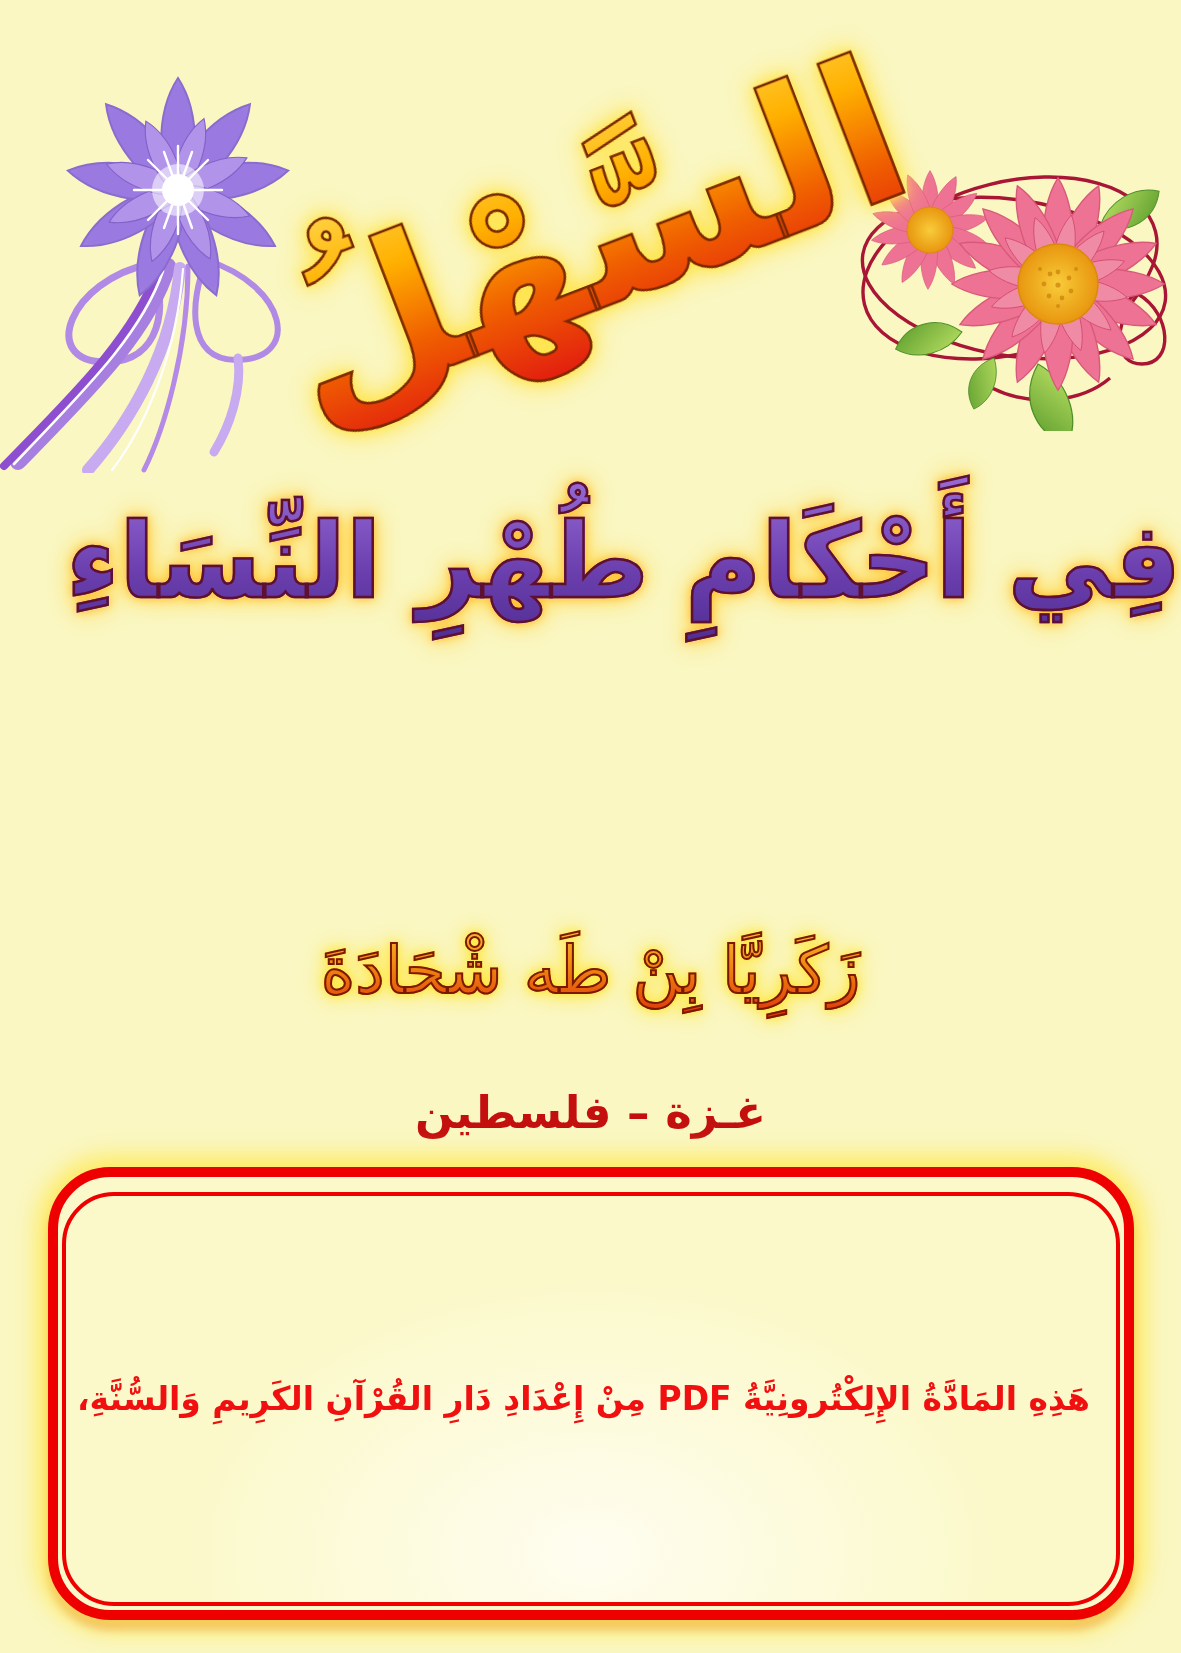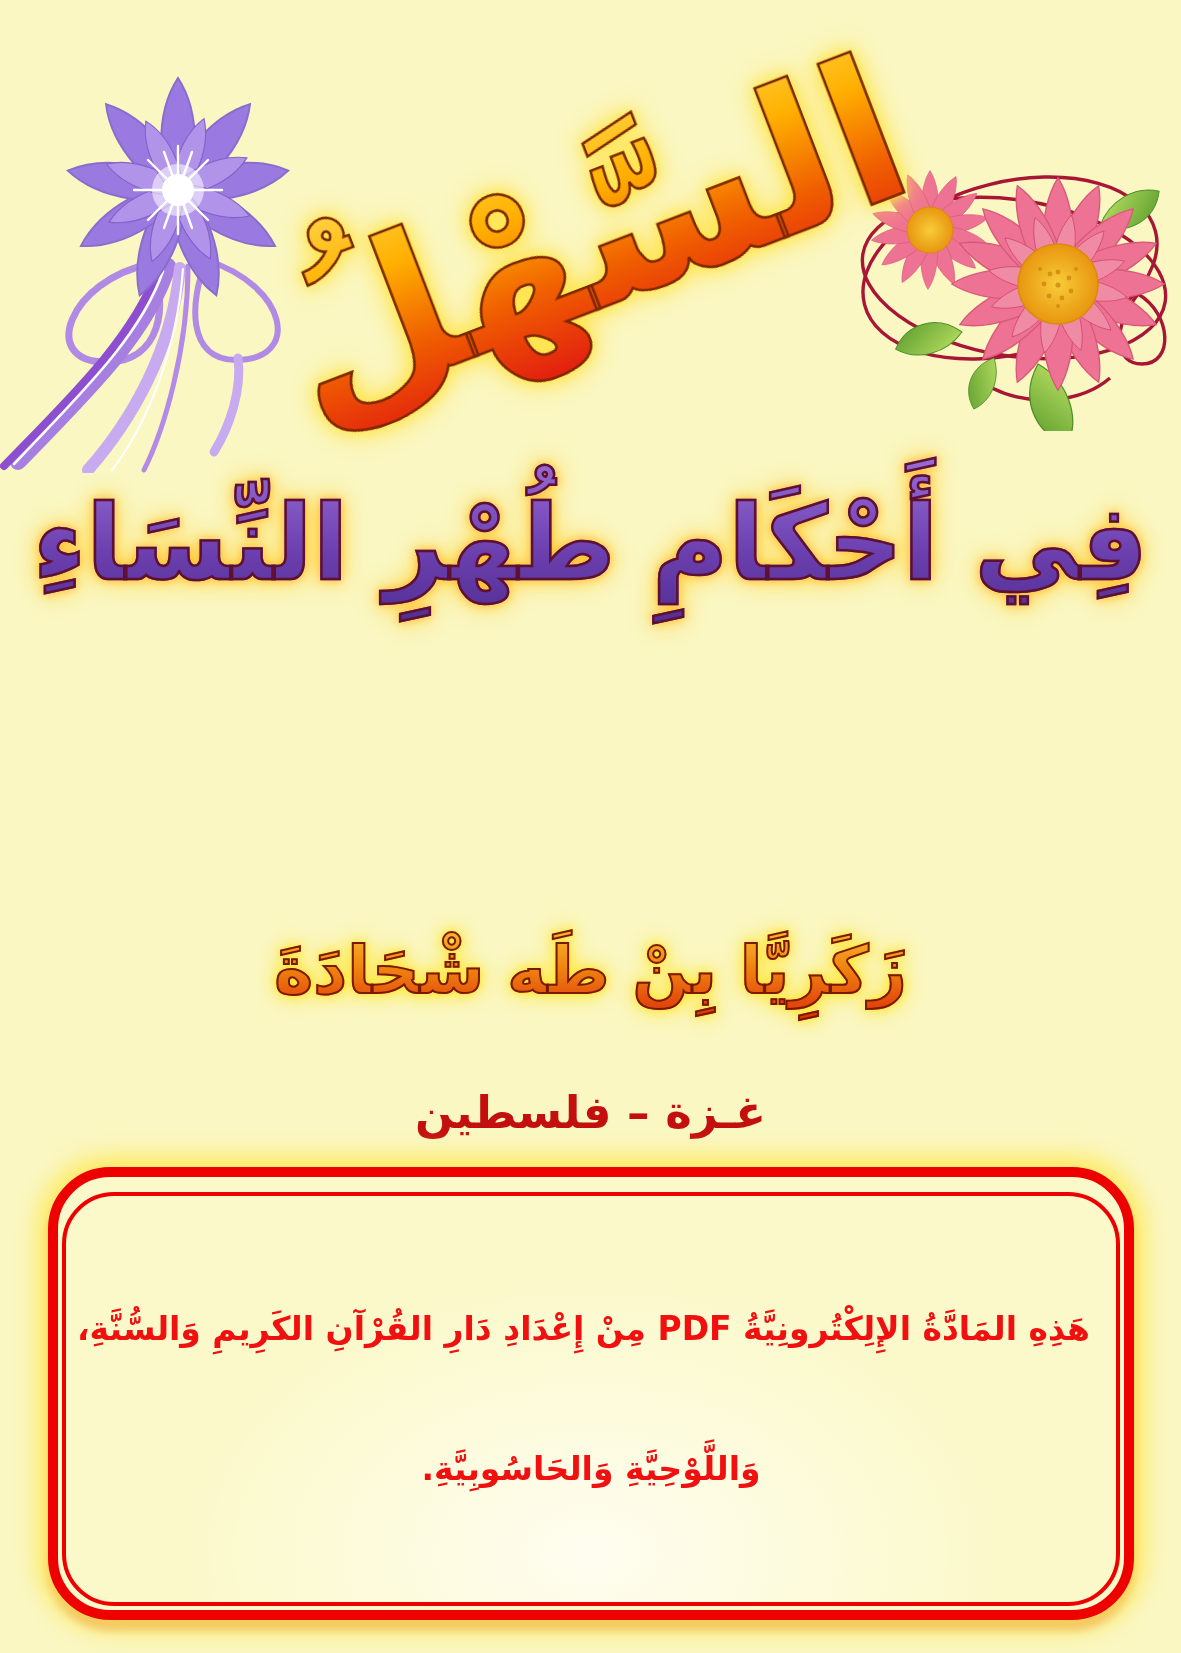--- a/index.html
+++ b/index.html
@@ -26,42 +26,42 @@
     direction:rtl; white-space:nowrap; line-height:1.35;
     background:linear-gradient(180deg,#ffd84d 0%,#ffb000 32%,#f06000 62%,#e01212 100%);
     -webkit-background-clip:text; background-clip:text; color:transparent;
     -webkit-text-stroke:2.5px #7a2800;
     filter:drop-shadow(0 0 6px #ffe84a) drop-shadow(0 0 14px #ffe14a);
   }
 
   
   .subtitle {
     position:absolute;
-    top:450px; left:0; width:100%;
-    text-align:center; direction:rtl;
+    top:468px; left:0; width:100%;
+    direction:rtl;
     font-size:104px; font-weight:bold; line-height:1.8; white-space:nowrap;
     background:linear-gradient(180deg,#9b6fda 0%,#6b3fae 55%,#4c2a8e 100%);
     -webkit-background-clip:text; background-clip:text; color:transparent;
     -webkit-text-stroke:2.5px #5f1030;
     filter:drop-shadow(0 0 5px #ffb830) drop-shadow(0 0 12px #ffd94a);
   }
 
   
   .author-label {
     position:absolute;
     top:796px; left:0; width:100%;
     text-align:center; direction:rtl;
     font-size:47px; font-weight:bold;
     color:#1e3468;
   }
   .author-name {
     position:absolute;
     top:908px; left:0; width:100%;
     text-align:center; direction:rtl; white-space:nowrap;
-    font-size:66px; font-weight:bold; line-height:1.9;
+    font-size:66px; font-weight:normal; line-height:1.9;
     background:linear-gradient(180deg,#ffd24a 0%,#f08a10 45%,#d81808 100%);
     -webkit-background-clip:text; background-clip:text; color:transparent;
     -webkit-text-stroke:2px #7a1800;
     filter:drop-shadow(0 0 5px #ffe430) drop-shadow(0 0 11px #ffe84a);
   }
   .author-location {
     position:absolute;
     top:1086px; left:0; width:100%;
     text-align:center; direction:rtl;
     font-size:45px; font-weight:bold;
@@ -270,17 +270,16 @@
   <div class="main-title">السَّهْلُ</div>
 
   <div class="subtitle">فِي أَحْكَامِ طُهْرِ النِّسَاءِ</div>
 
   <div class="author-name">زَكَرِيَّا بِنْ طَه شْحَادَةَ</div>
   <div class="author-location">غـزة – فلسطين</div>
 
   <div class="notice-box">
     <div class="notice-box-inner">
       <div class="notice-line">هَذِهِ المَادَّةُ الإِلِكْتُرونِيَّةُ PDF مِنْ إِعْدَادِ دَارِ القُرْآنِ الكَرِيمِ وَالسُّنَّةِ،</div>
-      <div class="notice-line">وَاللَّوْحِيَّةِ وَالحَاسُوبِيَّةِ.</div>
     </div>
   </div>
 
 </div>
 
 </body></html>

